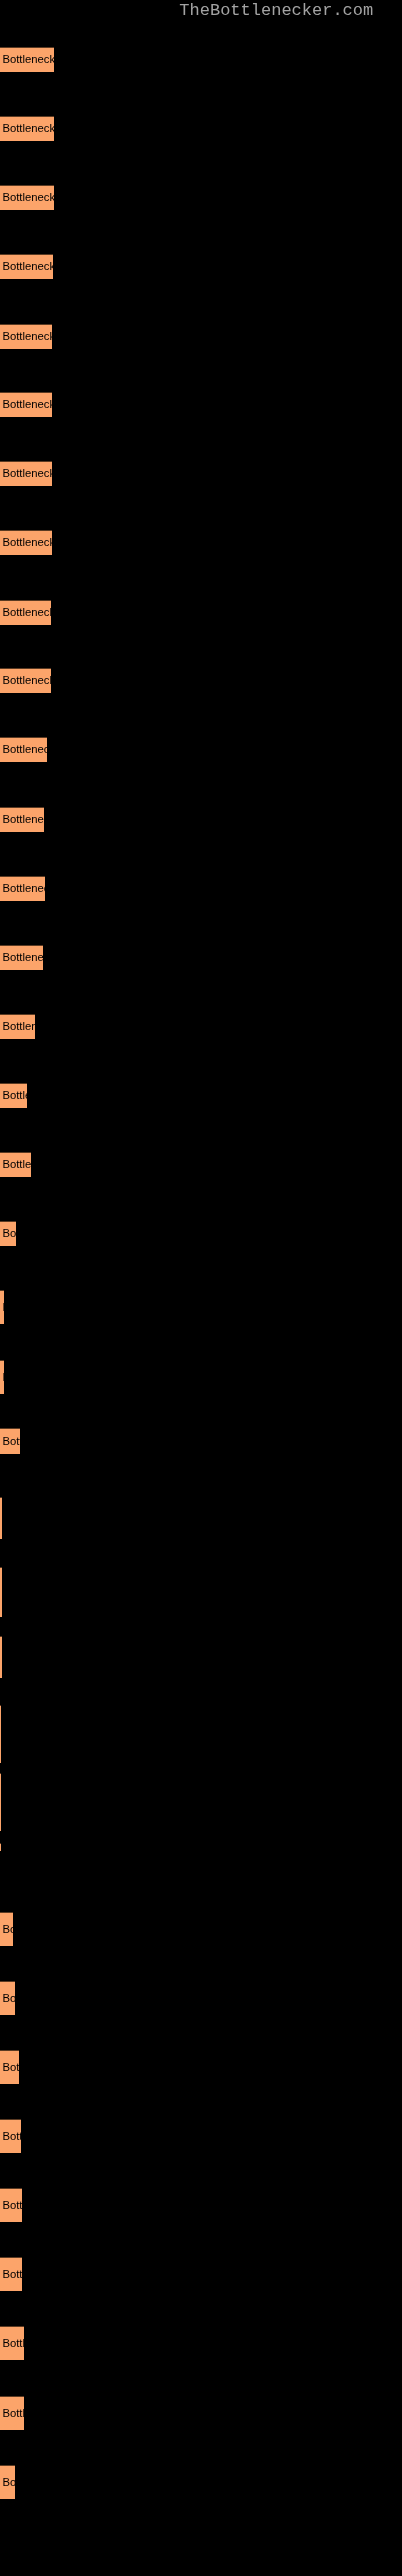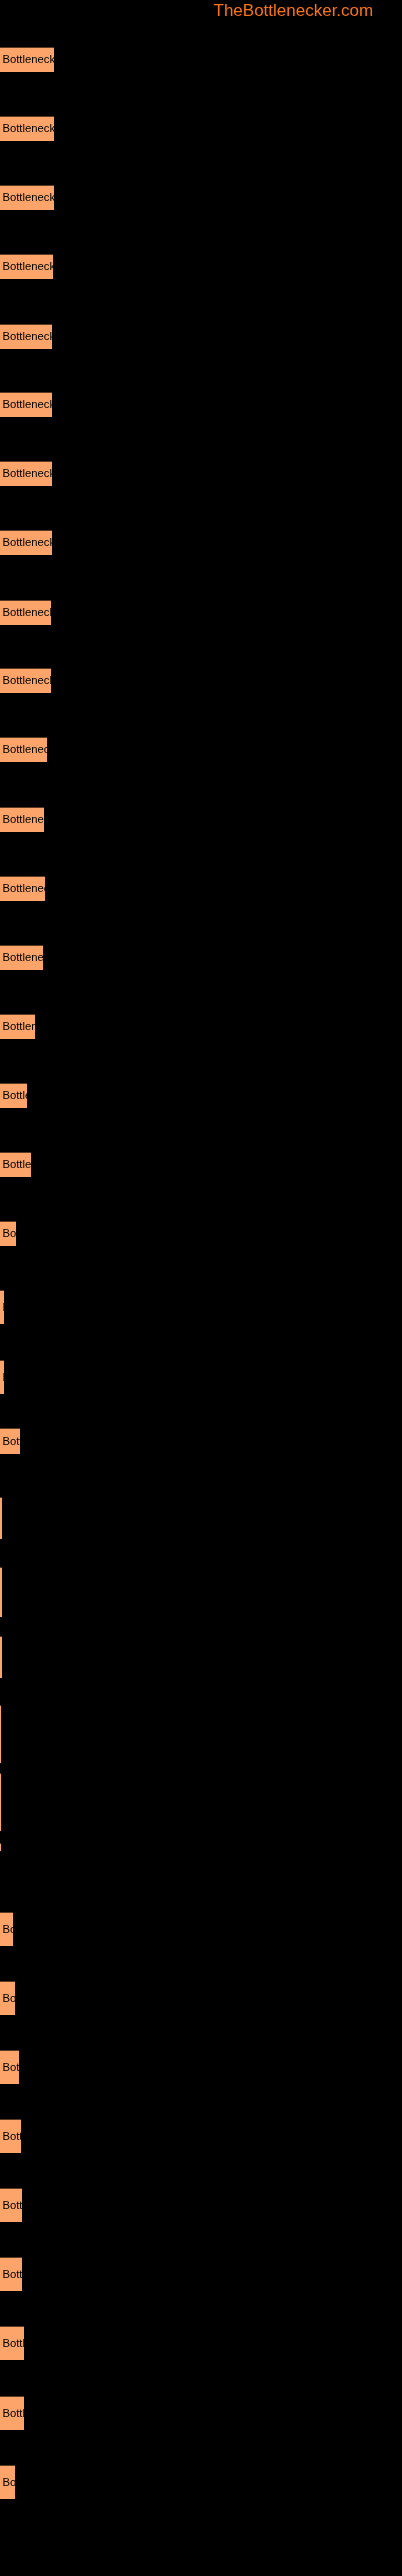--- a/index.html
+++ b/index.html
@@ -16,23 +16,23 @@
     font-family: "Liberation Sans", sans-serif;
   }
   #watermark {
     position: absolute;
     left: 0;
     top: 0;
     width: 378px;
     text-align: right;
     padding-right: 4.8px;
     box-sizing: border-box;
-    color: #f97316;
+    color: #a3a3a3;
     font-size: 17px;
-    font-family: Liberation Sans, sans-serif;
+    font-family: Liberation Mono, monospace;
     letter-spacing: 0px;
     line-height: 22.5px;
     white-space: nowrap;
   }
   .bar {
     position: absolute;
     left: 0;
     background: #fca46a;
     border-top: 1.6px solid #5a3a22;
     box-sizing: border-box;

